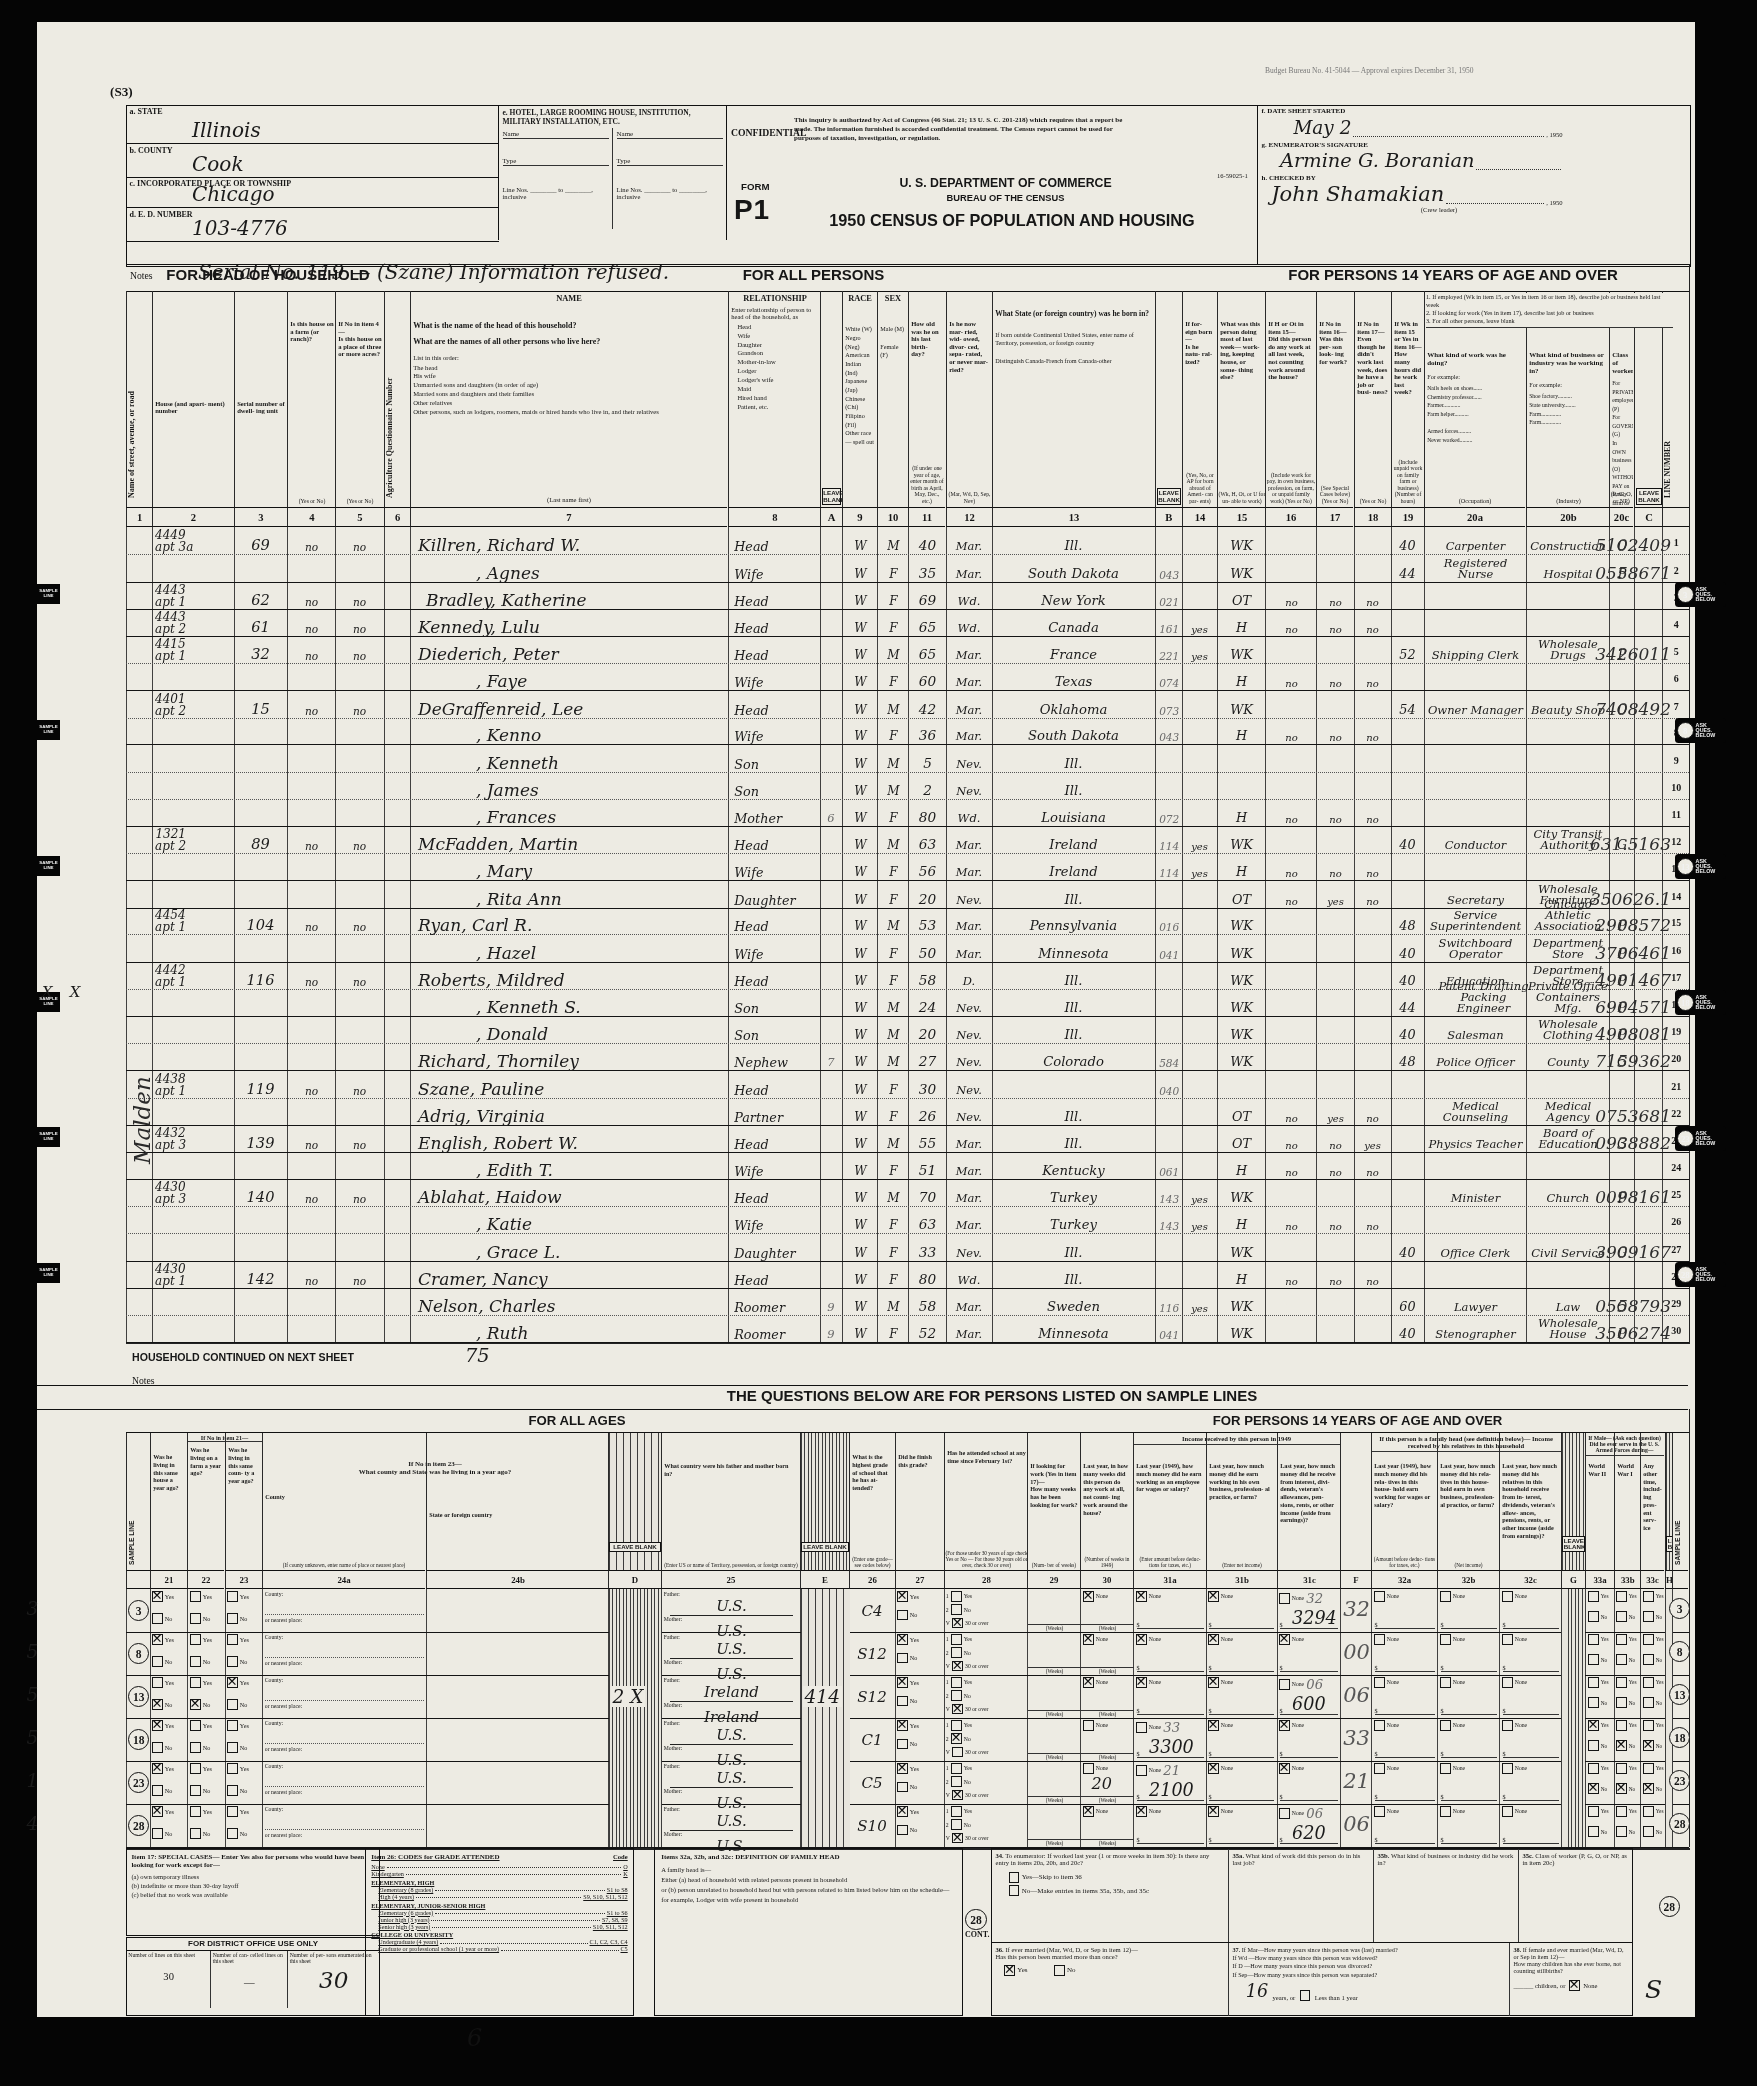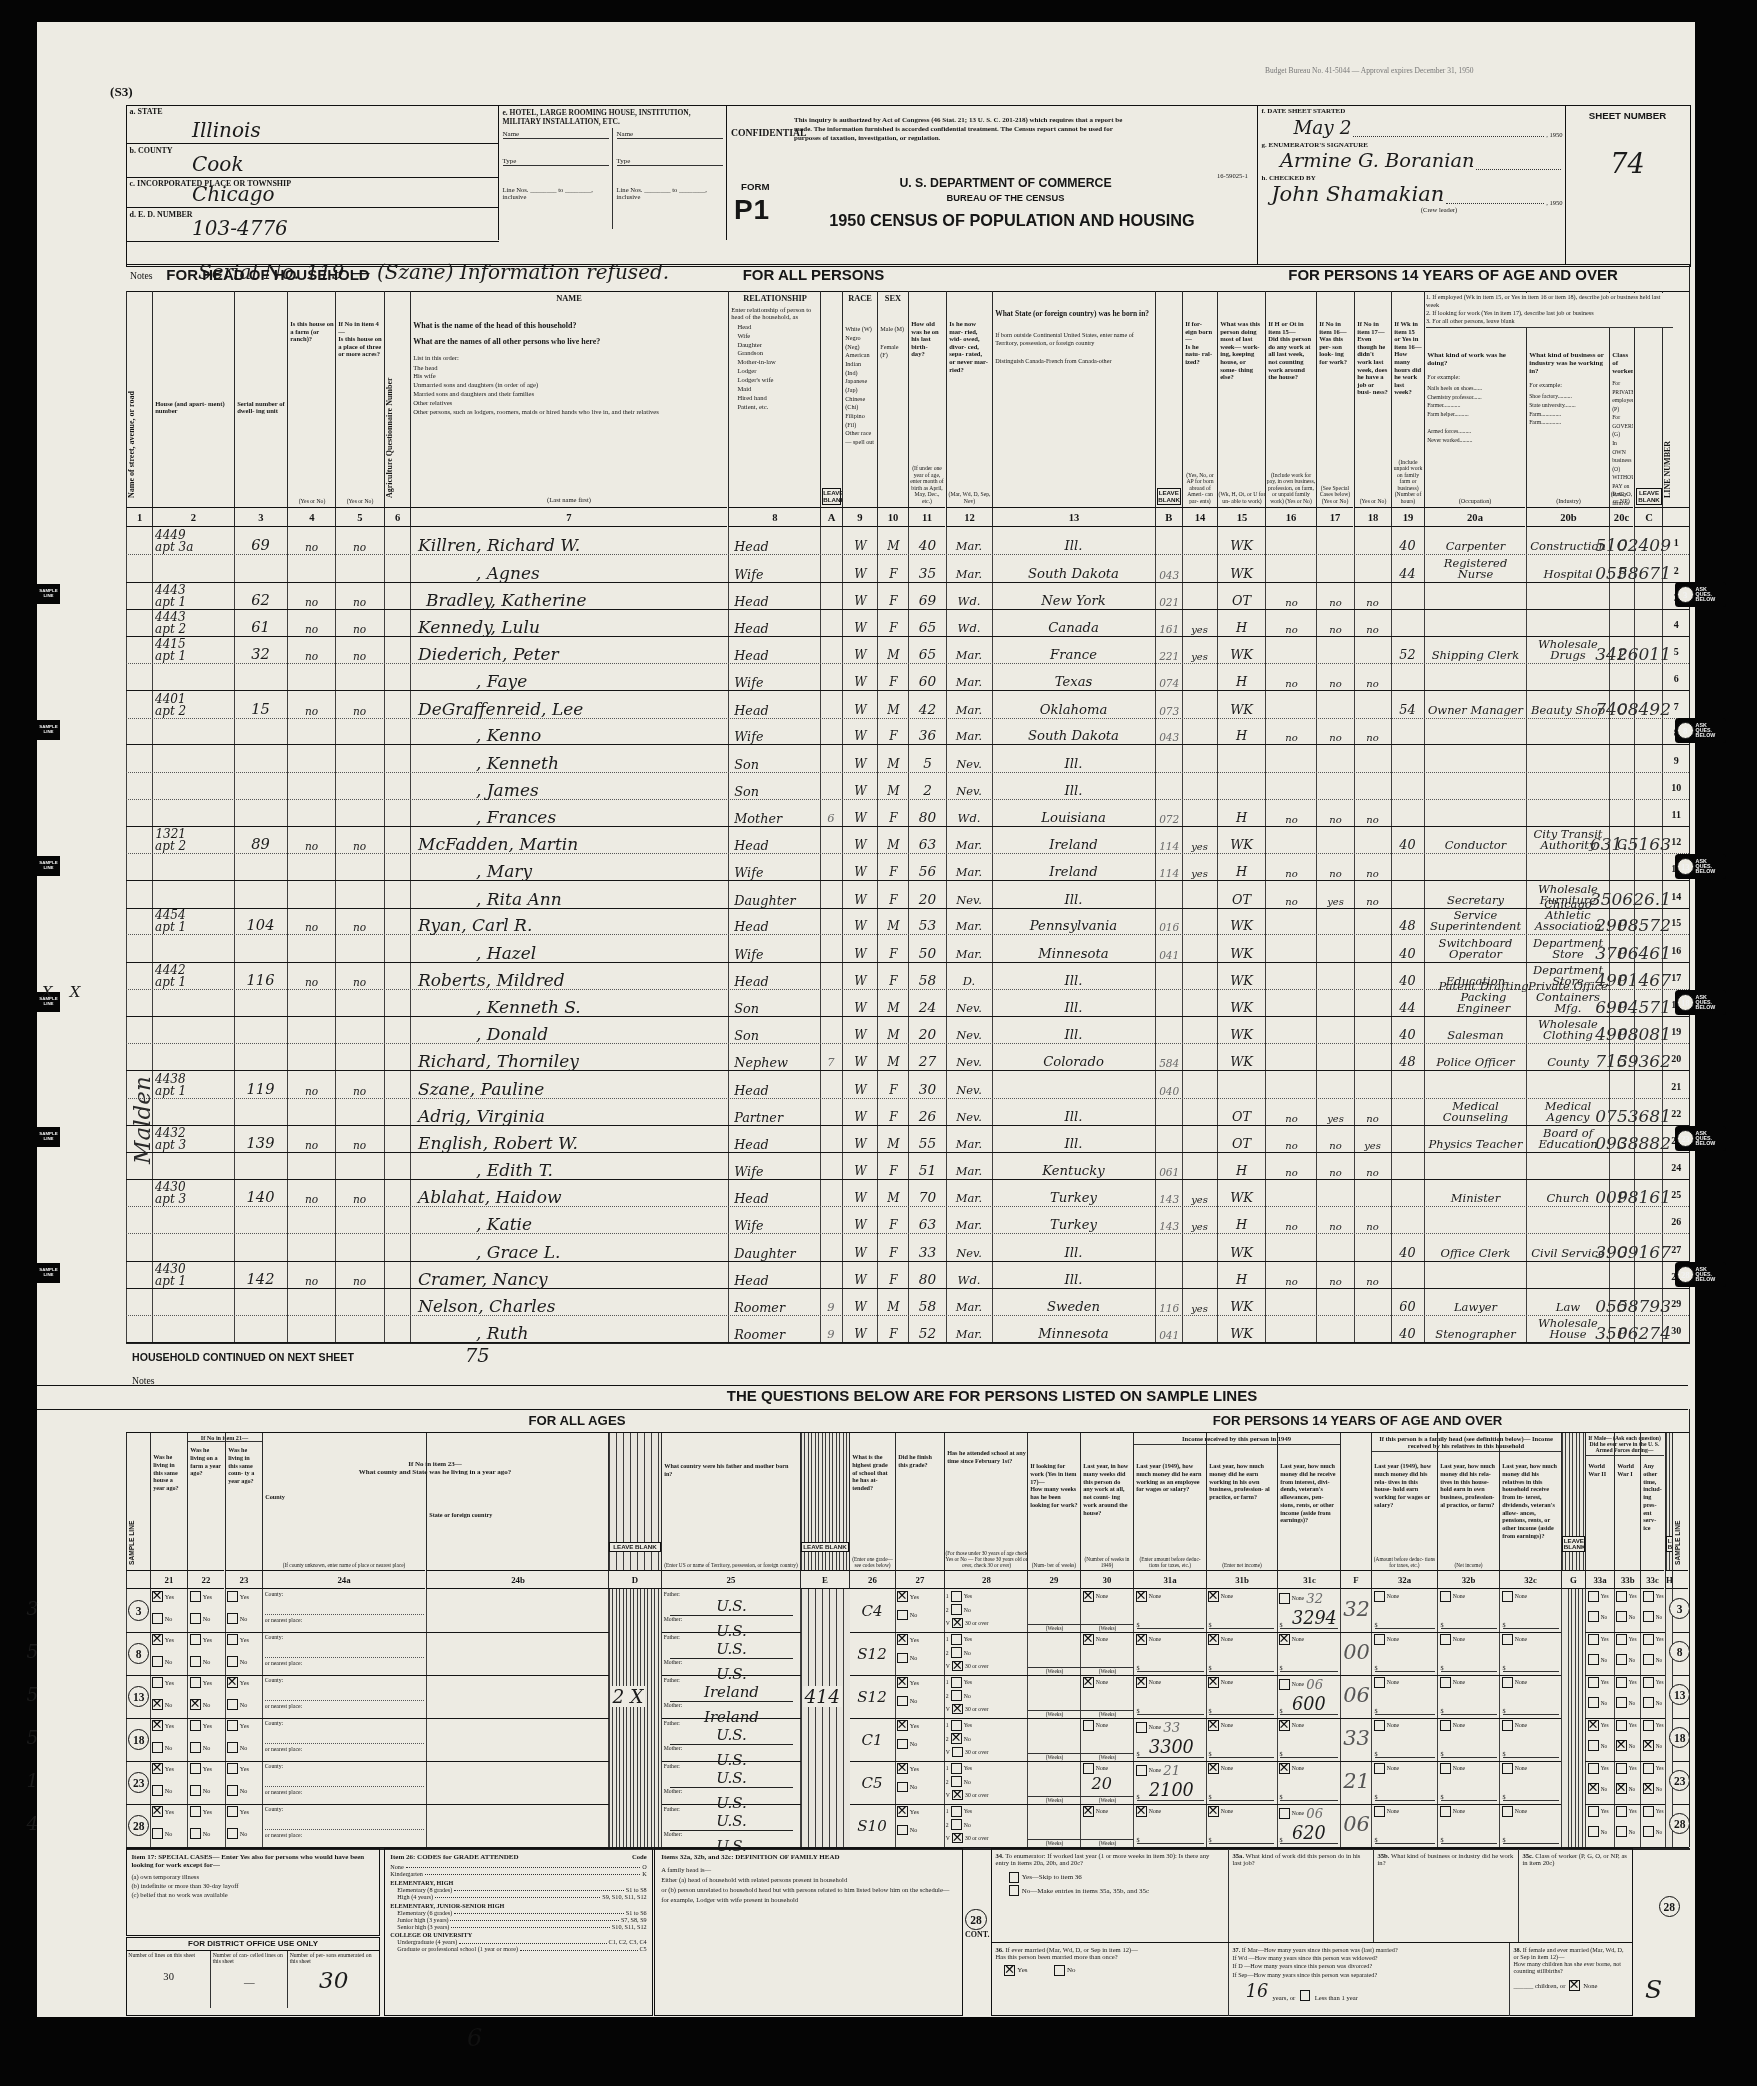--- a/index.html
+++ b/index.html
@@ -105,24 +105,20 @@
     </div>
     <div class="pr b" style="font-size:7px;padding:1.8px 3.5px 0;">h. CHECKED BY</div>
     <div style="display:flex;align-items:flex-end;padding:0 4.4px;">
       <div class="hw" style="font-size:21px;margin-left:8.8px;white-space:nowrap;">John Shamakian</div>
       <div class="leader"></div>
       <div class="pr" style="font-size:6.6px;">, 1950</div>
     </div>
     <div class="pr c" style="font-size:6.6px;margin-left:53px;">(Crew leader)</div>
   </div>
 
-  <div class="abs" style="left:1565px;top:105px;width:123px;height:160px;border-left:1.8px solid #111;">
-    <div class="sans b c" style="font-size:9.7px;margin-top:5.3px;line-height:1.2;">SHEET NUMBER</div>
-    <div class="hw c" style="font-size:27px;margin-top:26.5px;">74</div>
-  </div>
 
   <div class="abs pr" style="left:130px;top:270px;font-size:9.7px;">Notes</div>
   <div class="abs hw" style="left:198px;top:260px;font-size:20px;white-space:nowrap;">Serial No. 119 —   (Szane)  Information refused.</div>
 
   <div id="main-table">
       <div class="abs" style="left: 126px; top: 264px; width: 1563px; height: 25.6px; border-top: 1.8px solid rgb(17, 17, 17); border-bottom: 1.3px solid rgb(17, 17, 17);"></div>
       <div class="sans b c abs" style="left: 126px; top: 266px; width: 284px; font-size: 15px;">FOR HEAD OF HOUSEHOLD</div>
       <div class="sans b c abs" style="left: 410px; top: 266px; width: 807px; font-size: 15px;">FOR ALL PERSONS</div>
       <div class="sans b c abs" style="left: 1217px; top: 266px; width: 472px; font-size: 15px;">FOR PERSONS 14 YEARS OF AGE AND OVER</div>
       <div class="hdrcell" style="left: 126px; top: 291px; width: 26.5px; height: 216px;">
@@ -2091,21 +2087,21 @@
         <div class="pr" style="font-size:5.7px;">Number of can- celled lines on this sheet</div>
         <div class="pr c" style="font-size:10.6px;margin-top:13.2px;">—</div>
       </div>
       <div style="flex:1.2;padding:1.3px;">
         <div class="pr" style="font-size:5.7px;">Number of per- sons enumerated on this sheet</div>
         <div class="hw c" style="font-size:23px;margin-top:3.5px;">30</div>
       </div>
     </div>
   </div>
 
-  <div class="abs" style="left:384px;top:1848px;width:269px;height:168px;border:1.3px solid #111;padding:3.5px 5.3px;box-sizing:border-box;">
+  <div class="abs" style="left:365px;top:1848px;width:269px;height:168px;border:1.3px solid #111;padding:3.5px 5.3px;box-sizing:border-box;text-decoration:underline;">
     <div style="display:flex;">
       <div class="pr b" style="font-size:7px;flex:1;">Item 26:  CODES for GRADE ATTENDED</div>
       <div class="pr b" style="font-size:6.6px;">Code</div>
     </div>
     <div id="grade-codes-list" style="margin-top:2.6px;">
         <div style="display: flex; align-items: flex-end; font-size: 6.2px; margin-left: 0px;">
           <span class="pr">None</span>
           <span class="leader"></span>
           <span class="pr">O</span>
         </div>

